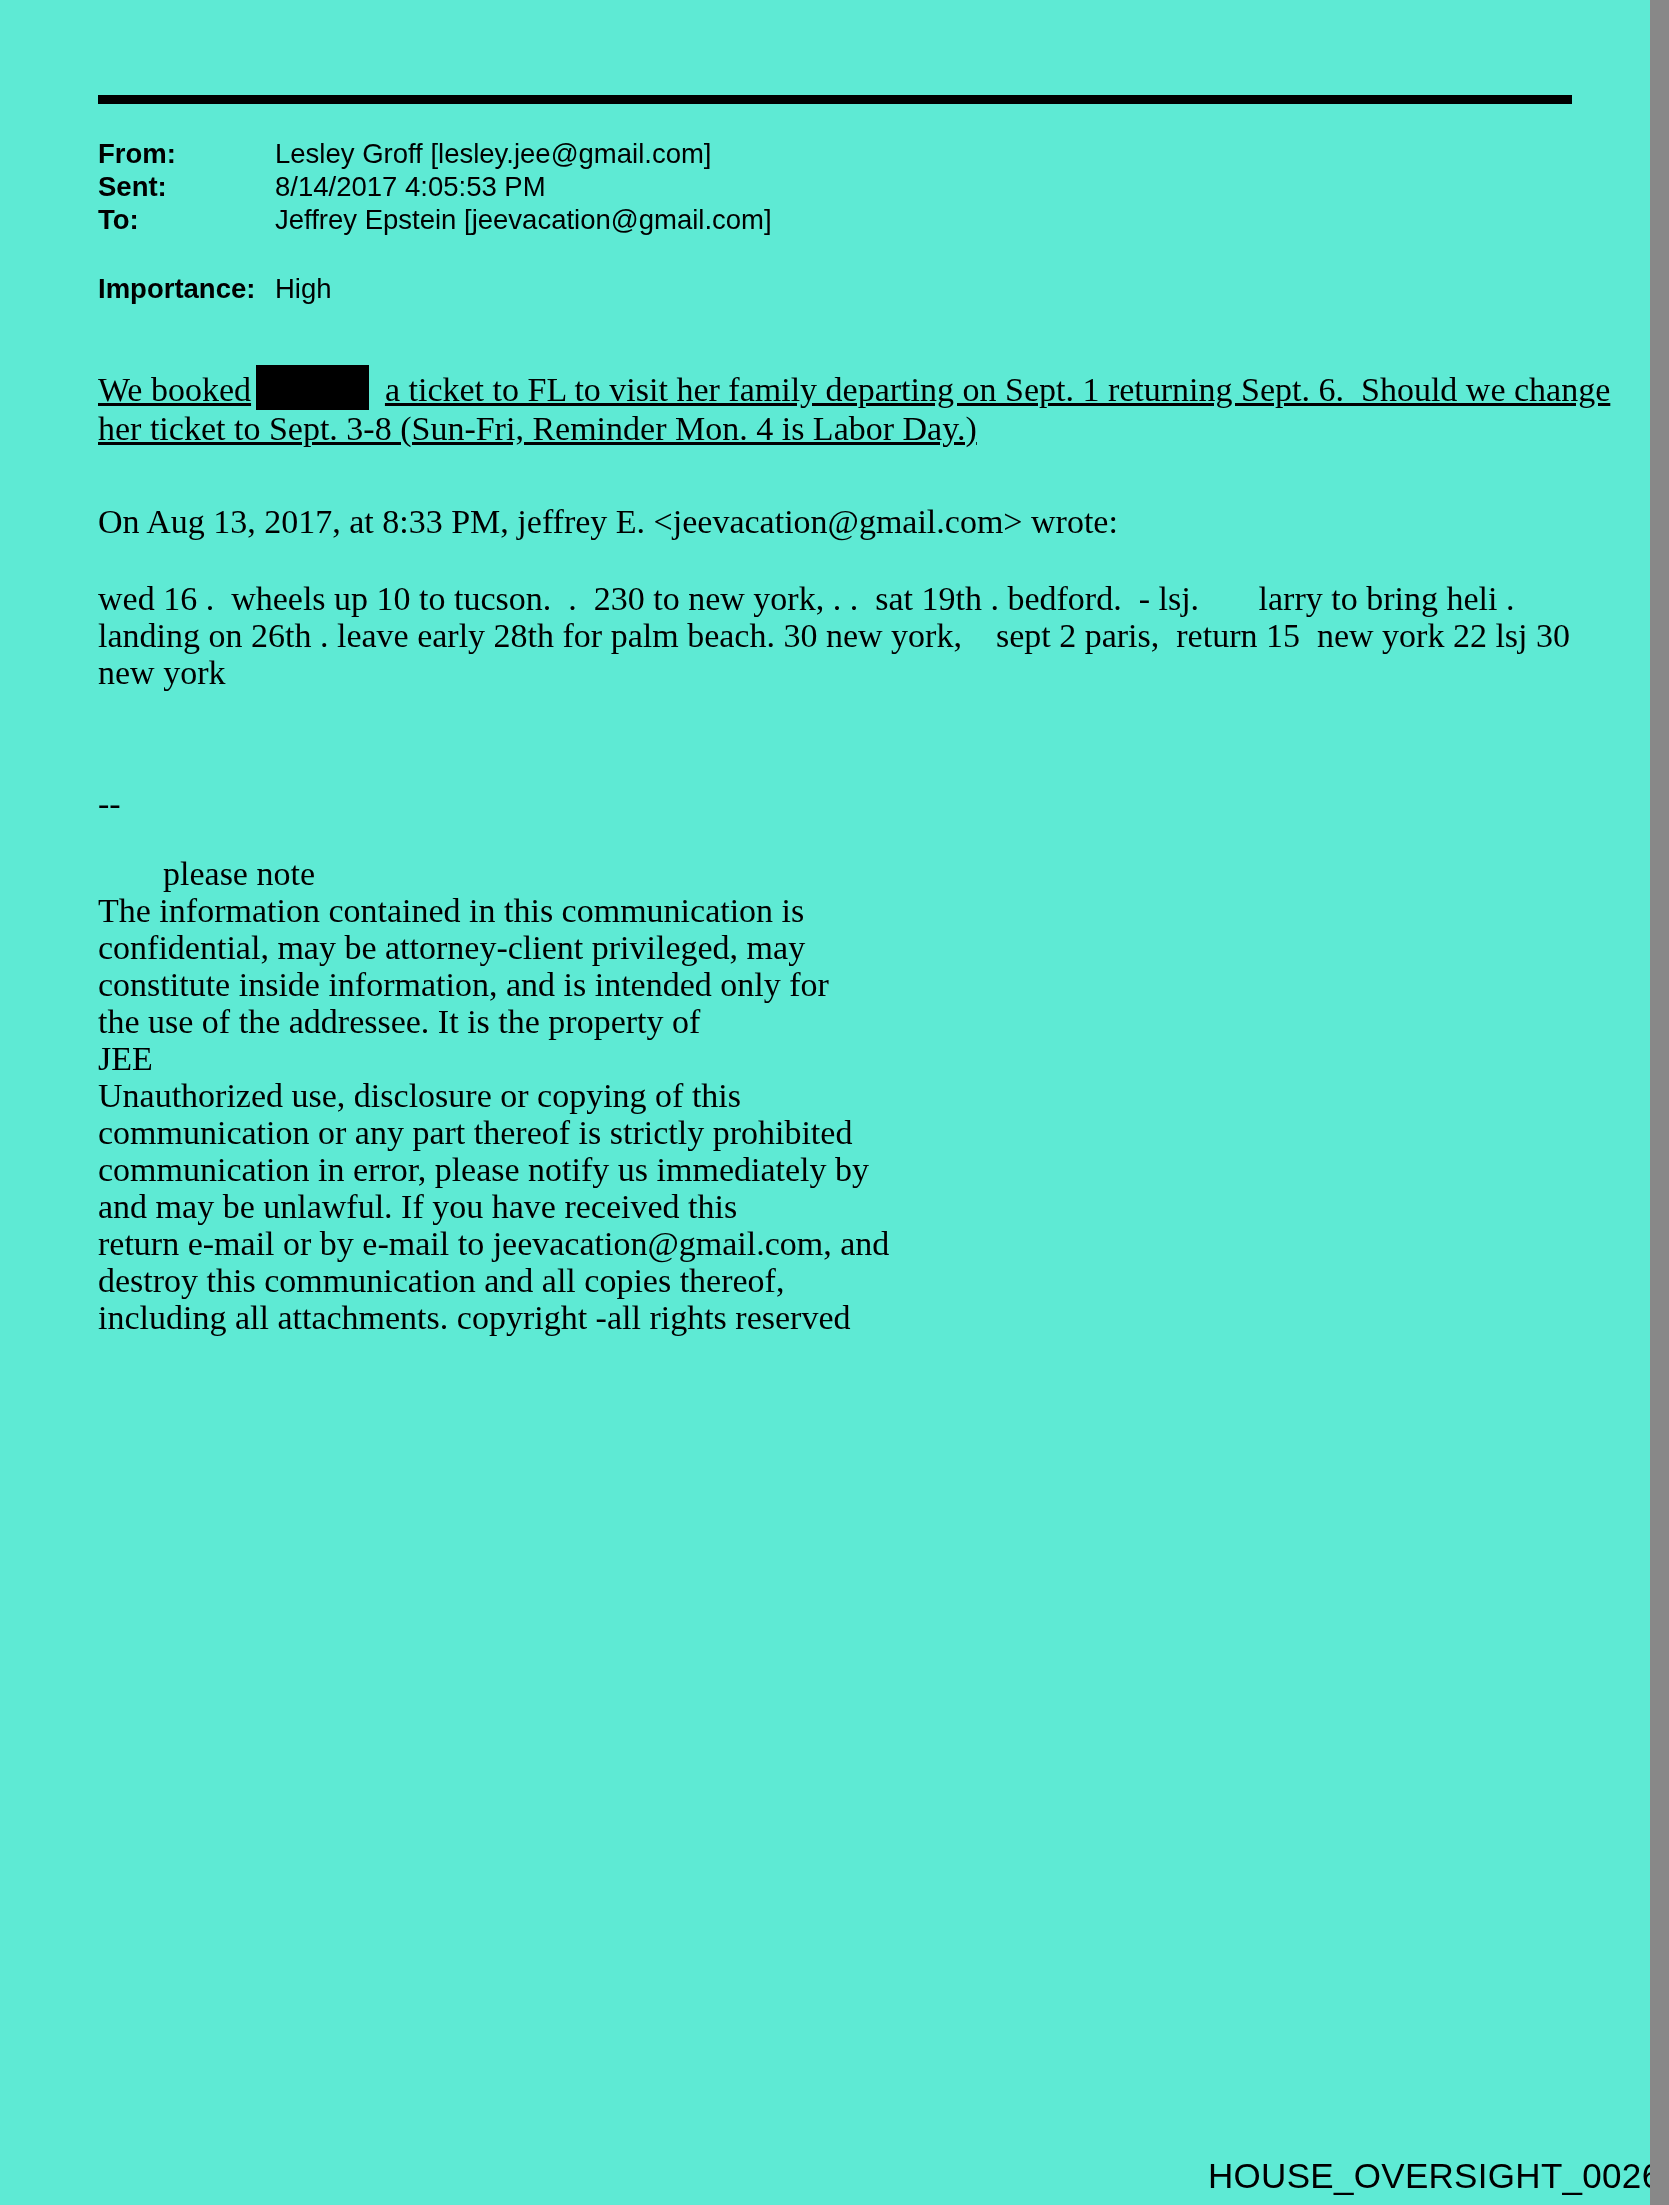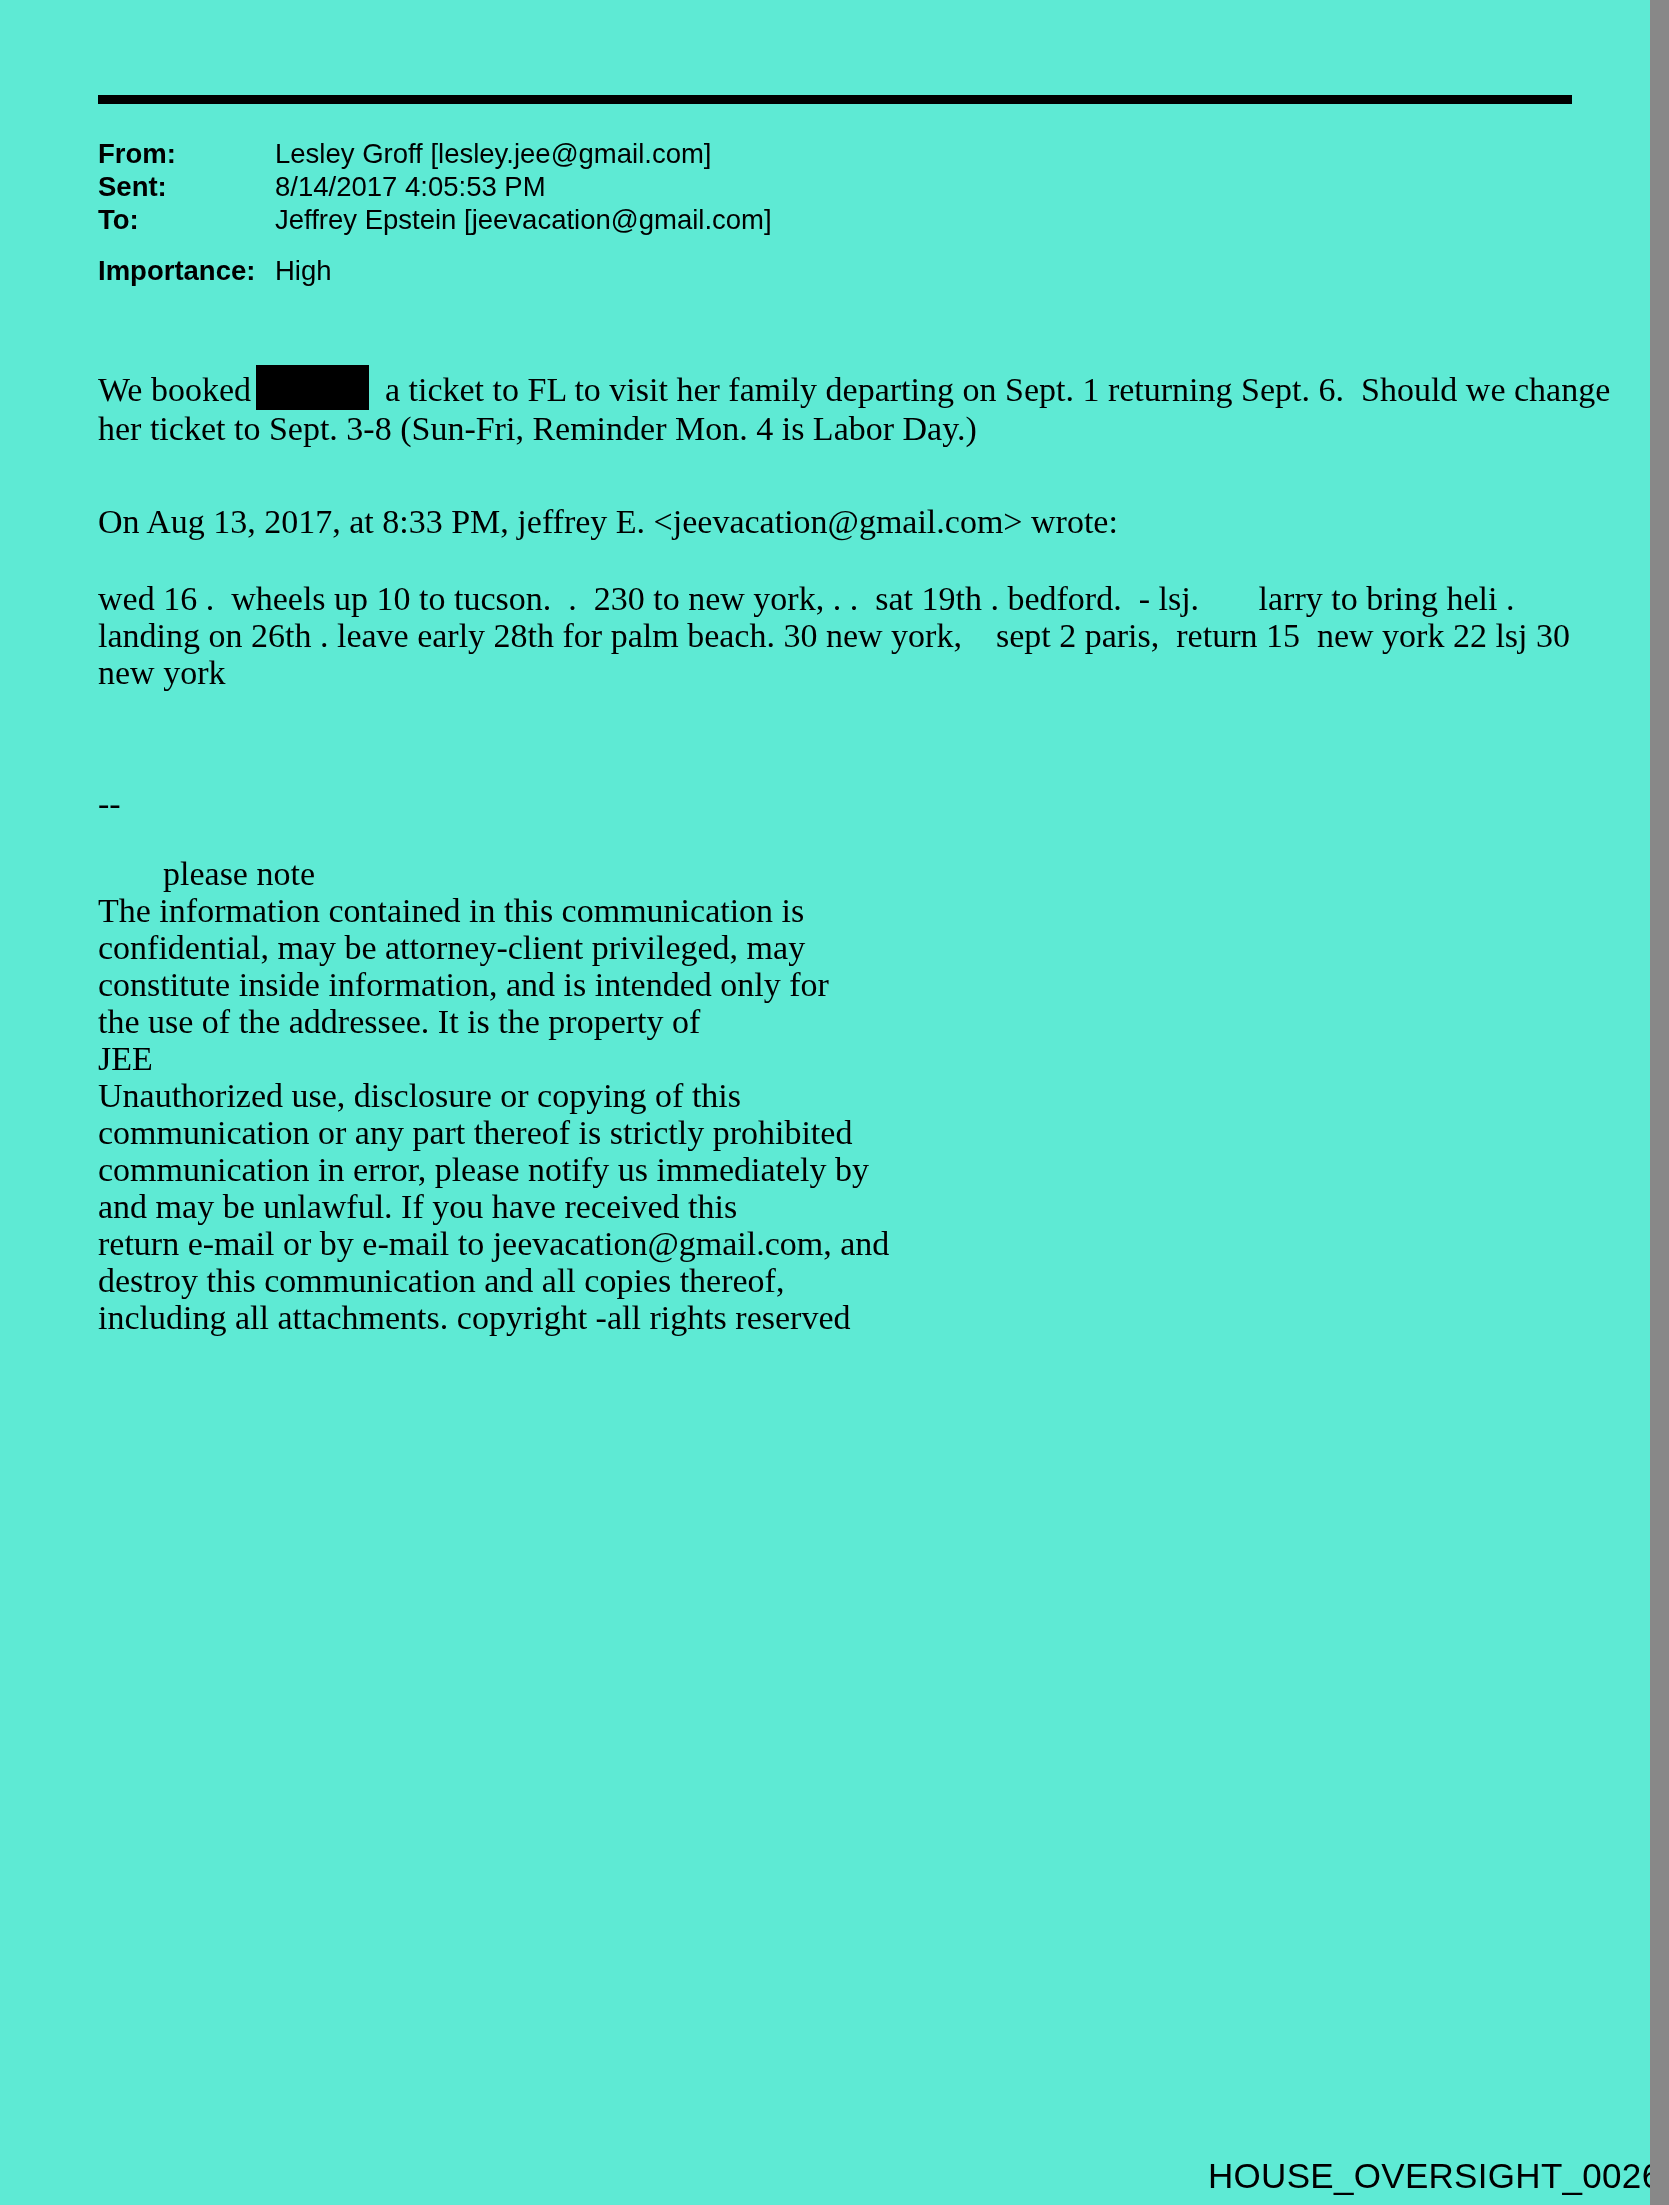--- a/index.html
+++ b/index.html
@@ -28,24 +28,24 @@
   .email-header {
     position: absolute;
     left: 98px;
     top: 137px;
     font-size: 27.5px;
     line-height: 33px;
     color: #000000;
   }
   .hrow { white-space: pre; }
   .hlabel { display: inline-block; min-width: 177px; font-weight: 700; }
-  .importance-row { margin-top: 18px; }
+  .importance-row { margin-top: 36px; }
   .para { position: absolute; left: 98px; }
   .line { white-space: pre; }
-  .p1 { top: 365px; }
+  .p1 { top: 365px; text-decoration: underline; }
   .attribution { top: 503px; }
   .schedule { top: 580px; }
   .signature { top: 785px; }
   .note-line { padding-left: 65px; margin-top: 33px; }
   .redaction {
     display: inline-block;
     width: 113px;
     height: 45px;
     background: #000000;
     vertical-align: -9.2px;

